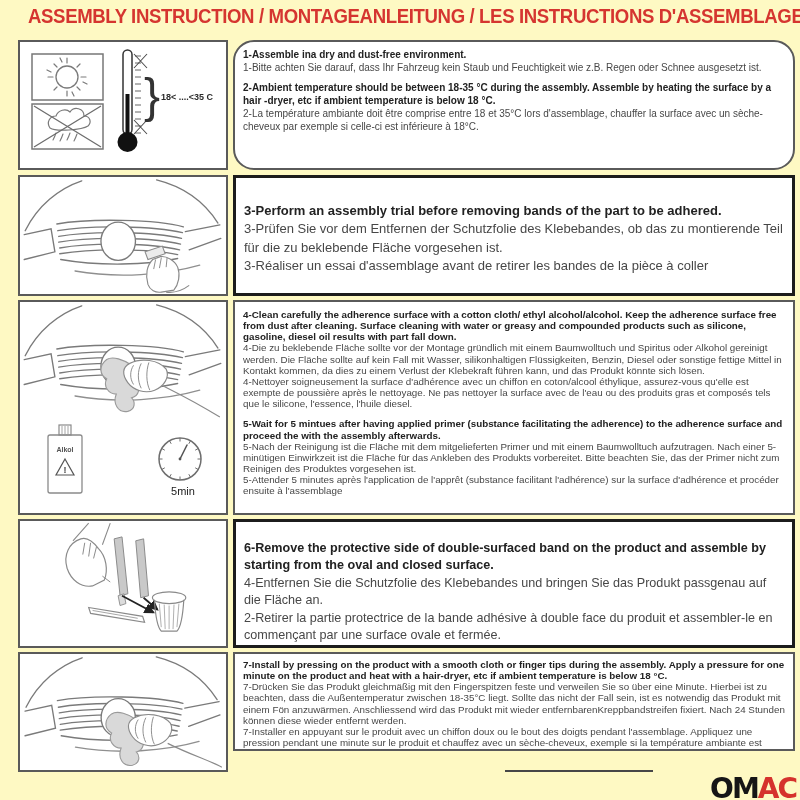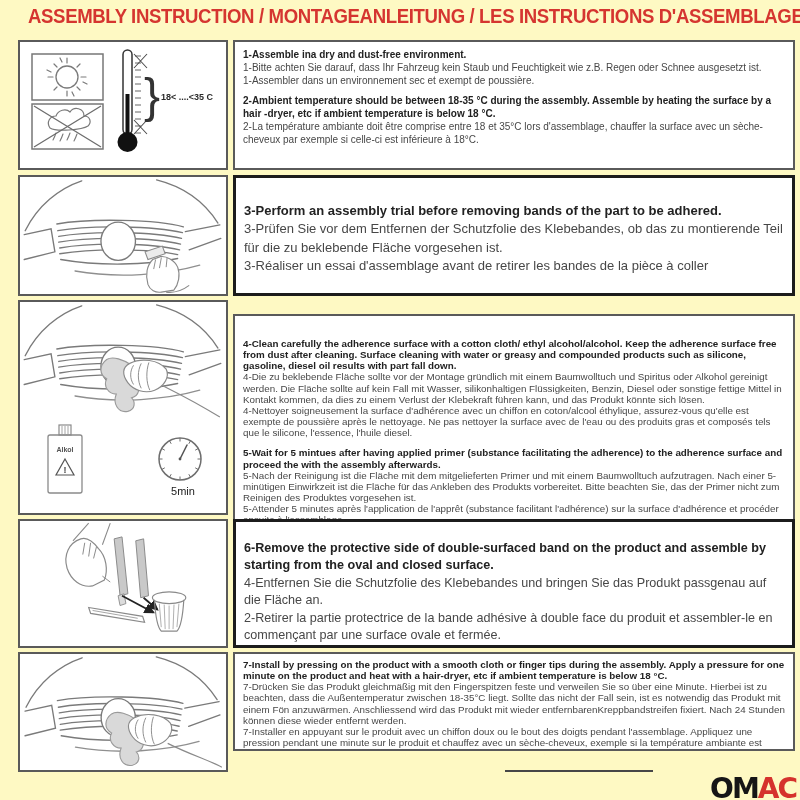--- a/index.html
+++ b/index.html
@@ -10,21 +10,21 @@
          color:#d53530;font-weight:700;font-size:20px;letter-spacing:-0.4px;
          white-space:nowrap;transform:scaleX(0.93);transform-origin:50% 50%;}
 
   .row{position:absolute;left:0;width:800px;}
   .imgbox{position:absolute;left:18px;width:210px;border:2px solid #5a5a5a;background:#fff;box-sizing:border-box;}
   .textbox{position:absolute;left:233px;width:562px;border:2px solid #5a5a5a;background:#fff;
            box-sizing:border-box;overflow:hidden;padding:6px 8px 4px 8px;}
   .textbox.dark{border:3px solid #1c1c1c;}
   p{margin:0;}
   .b{font-weight:700;color:#222;}
-  .t-sm{font-size:10px;line-height:1.3;}
+  .t-sm{font-size:10px;line-height:1.3;border-radius:21px;}
   .t-xs{font-size:9.8px;line-height:1.14;}
   .t-lg{font-size:13px;line-height:1.42;}
   .t-md{font-size:12.6px;line-height:1.38;}
   .step{margin-bottom:7px;}
   .step:last-child{margin-bottom:0;}
 
   svg{display:block;}
   svg text{font-family:"Liberation Sans",sans-serif;}
 
   .footer-rule{position:absolute;left:505px;top:770px;width:148px;height:2px;background:#474747;}
@@ -108,21 +108,20 @@
           </g>
           <text x="124" y="70" font-size="48" fill="#333">}</text>
           <text x="141" y="58" font-size="9" font-weight="bold" fill="#2b2b2b">18&lt; ....&lt;35 C</text>
         </g>
       </svg>
     </div>
     <div class="textbox t-sm" style="top:0;height:130px;">
       <div class="step">
         <p class="b">1-Assemble ina dry and dust-free environment.</p>
         <p>1-Bitte achten Sie darauf, dass Ihr Fahrzeug kein Staub und Feuchtigkeit wie z.B. Regen oder Schnee ausgesetzt ist.</p>
-        <p>1-Assembler dans un environnement sec et exempt de poussière.</p>
       </div>
       <div class="step">
         <p class="b">2-Ambient temperature should be between 18-35 °C  during the assembly. Assemble by heating the surface by a hair -dryer, etc if ambient temperature is below 18 °C.</p>
         <p>2-La température ambiante doit être comprise entre 18 et 35°C lors d'assemblage, chauffer la surface avec un sèche-cheveux par exemple si celle-ci est inférieure à 18°C.</p>
       </div>
     </div>
   </div>
 
   <div class="row" style="top:175px;height:121px;">
     <div class="imgbox" style="top:0;height:121px;">
@@ -165,21 +164,21 @@
           <circle cx="0" cy="0" r="21" fill="none" stroke="#6e6e6e" stroke-width="1.5"></circle>
           <g stroke="#6e6e6e" stroke-width="1">
             <path d="M0,-21 L0,-17.5 M10.5,-18.2 L8.8,-15.2 M18.2,-10.5 L15.2,-8.8 M21,0 L17.5,0 M18.2,10.5 L15.2,8.8 M10.5,18.2 L8.8,15.2 M0,21 L0,17.5 M-10.5,18.2 L-8.8,15.2 M-18.2,10.5 L-15.2,8.8 M-21,0 L-17.5,0 M-18.2,-10.5 L-15.2,-8.8 M-10.5,-18.2 L-8.8,-15.2"></path>
           </g>
           <path d="M0,0 L7,-14" stroke="#555" stroke-width="1.5" stroke-linecap="round"></path>
           <circle cx="0" cy="0" r="1.4" fill="#555"></circle>
           <text x="3" y="36" font-size="11" fill="#222" text-anchor="middle">5min</text>
         </g>
       </svg>
     </div>
-    <div class="textbox t-xs" style="top:0;height:215px;padding-top:22px;margin-top:14px;">
+    <div class="textbox t-xs" style="top:0;height:215px;padding-top:7px;">
       <div class="step" style="margin-bottom:9px;">
         <p class="b">4-Clean carefully the adherence surface with a cotton cloth/ ethyl alcohol/alcohol. Keep the adherence surface free from dust after cleaning. Surface cleaning with water or greasy and compounded products such as silicone, gasoline, diesel oil results with part fall down.</p>
         <p>4-Die zu beklebende Fläche sollte vor der Montage gründlich mit einem Baumwolltuch und Spiritus oder Alkohol gereinigt werden. Die Fläche sollte auf kein Fall mit Wasser, silikonhaltigen Flüssigkeiten, Benzin, Diesel oder sonstige fettige Mittel in Kontakt kommen, da dies zu einem Verlust der Klebekraft führen kann, und das Produkt könnte sich lösen.</p>
         <p>4-Nettoyer soigneusement la surface d'adhérence avec un chiffon en coton/alcool éthylique, assurez-vous qu'elle est exempte de poussière après le nettoyage. Ne pas nettoyer la surface avec de l'eau ou des produits gras et composés tels que le silicone, l'essence, l'huile diesel.</p>
       </div>
       <div class="step">
         <p class="b">5-Wait for 5 mintues after having applied primer (substance facilitating the adherence) to the adherence surface and proceed the with the assembly afterwards.</p>
         <p>5-Nach der Reinigung ist die Fläche mit dem mitgelieferten Primer und mit einem Baumwolltuch aufzutragen. Nach einer 5-minütigen Einwirkzeit ist die Fläche für das Ankleben des Produkts vorbereitet. Bitte beachten Sie, das der Primer nicht zum Reinigen des Produktes vorgesehen ist.</p>
         <p>5-Attender 5 minutes après l'application de l'apprêt (substance facilitant l'adhérence) sur la surface d'adhérence et procéder ensuite à l'assemblage</p>
       </div>

